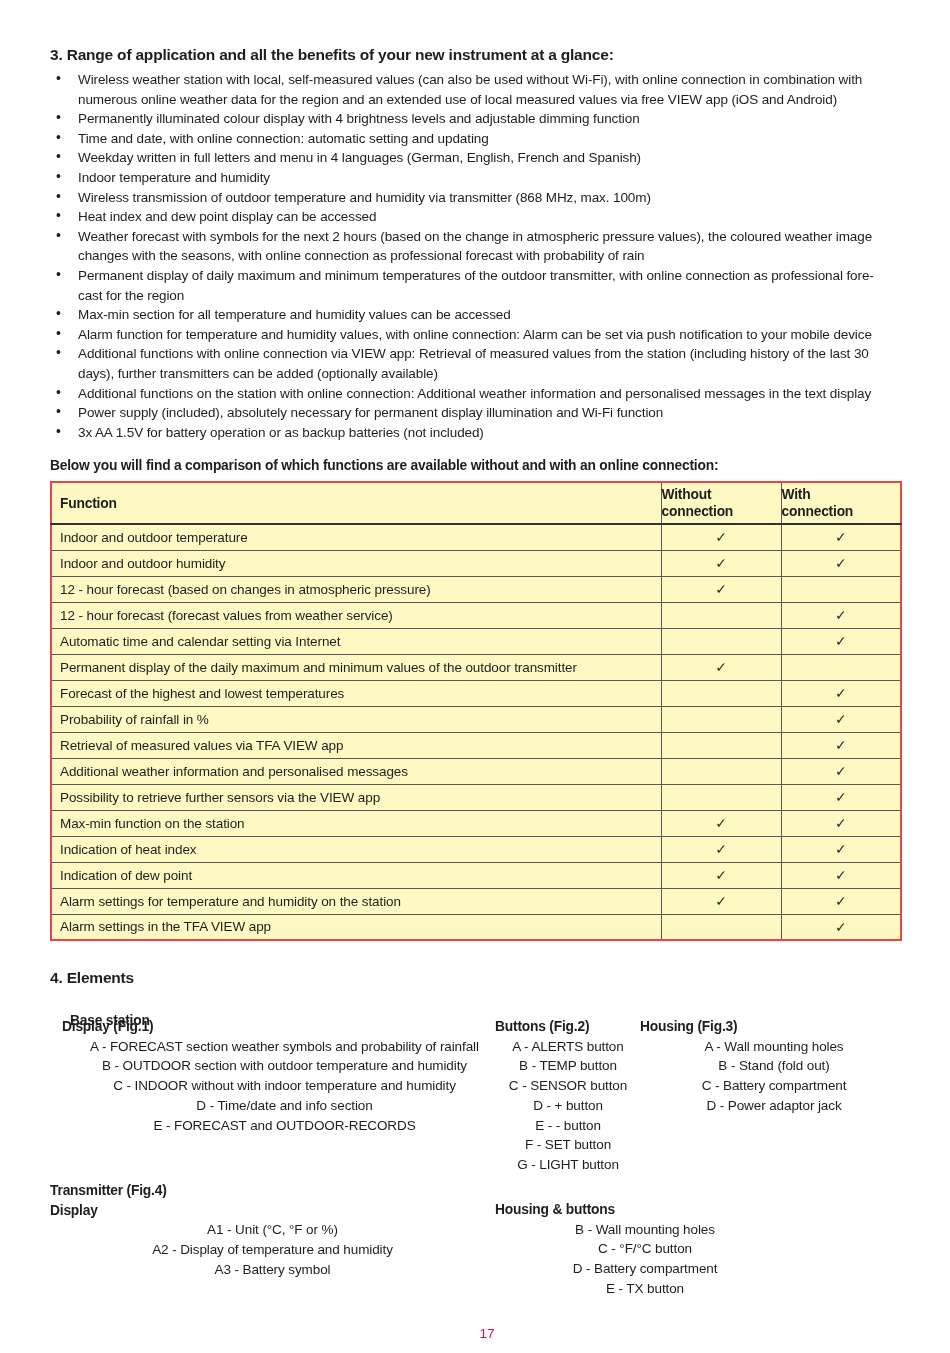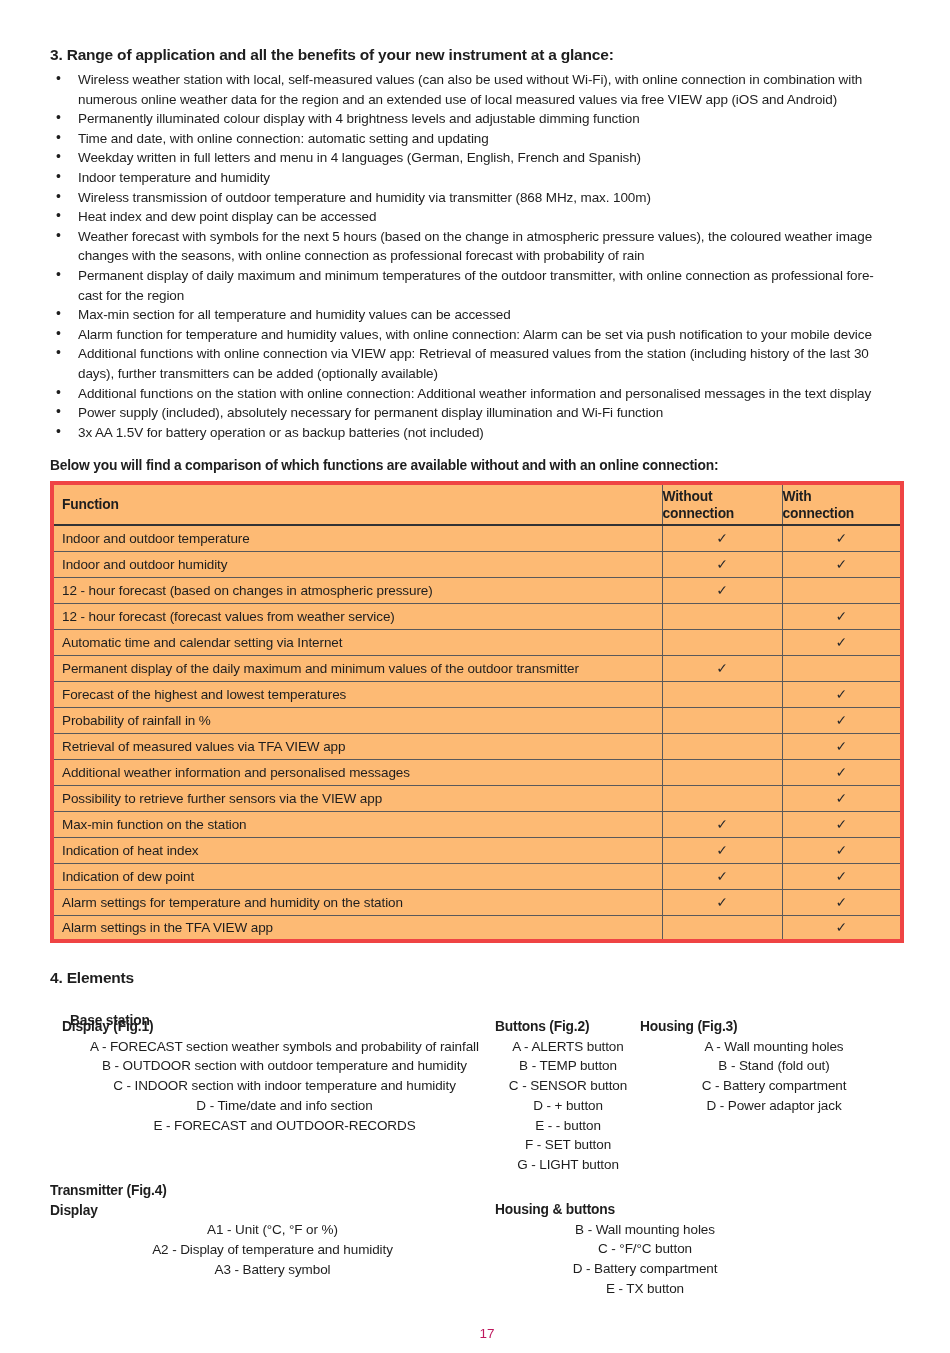--- a/index.html
+++ b/index.html
@@ -27,22 +27,22 @@
   .benefits li::before {
     content:"\2022";
     position:absolute; left:6px; top:-1px; font-size:14px;
   }
   .comparison-intro {
     position:absolute; left:50px; top:458px; width:858px;
     font-size:13.8px; font-weight:bold; letter-spacing:-0.2px;
   }
   table.cmp {
     position:absolute; left:50px; top:481px; width:850px;
-    border-collapse:collapse; background:#fdba74;
-    border:4px solid #ef4444;
+    border-collapse:collapse; background:#fef9c3;
+    border:2px solid #ef4444;
     table-layout:fixed;
   }
   table.cmp th, table.cmp td { border:1px solid #59595b; }
   table.cmp thead th {
     border-bottom:2px solid #333335;
     font-size:13.8px; font-weight:bold; height:42px;
     letter-spacing:-0.2px; vertical-align:middle;
   }
   th.fn-col { width:610px; text-align:left; padding-left:8px; }
   th.chk-col { width:120px; text-align:left; white-space:pre-line; line-height:17px; }
@@ -75,21 +75,21 @@
 
   <ul class="benefits">
       <li>Wireless weather station with local, self-measured values (can also be used without Wi-Fi), with online connection in combination with
 numerous online weather data for the region and an extended use of local measured values via free VIEW app (iOS and Android)</li>
       <li>Permanently illuminated colour display with 4 brightness levels and adjustable dimming function</li>
       <li>Time and date, with online connection: automatic setting and updating</li>
       <li>Weekday written in full letters and menu in 4 languages (German, English, French and Spanish)</li>
       <li>Indoor temperature and humidity</li>
       <li>Wireless transmission of outdoor temperature and humidity via transmitter (868 MHz, max. 100m)</li>
       <li>Heat index and dew point display can be accessed</li>
-      <li>Weather forecast with symbols for the next 5 hours (based on the change in atmospheric pressure values), the coloured weather image
+      <li>Weather forecast with symbols for the next 2 hours (based on the change in atmospheric pressure values), the coloured weather image
 changes with the seasons, with online connection as professional forecast with probability of rain</li>
       <li>Permanent display of daily maximum and minimum temperatures of the outdoor transmitter, with online connection as professional fore-
 cast for the region</li>
       <li>Max-min section for all temperature and humidity values can be accessed</li>
       <li>Alarm function for temperature and humidity values, with online connection: Alarm can be set via push notification to your mobile device</li>
       <li>Additional functions with online connection via VIEW app: Retrieval of measured values from the station (including history of the last 30
 days), further transmitters can be added (optionally available)</li>
       <li>Additional functions on the station with online connection: Additional weather information and personalised messages in the text display</li>
       <li>Power supply (included), absolutely necessary for permanent display illumination and Wi-Fi function</li>
       <li>3x AA 1.5V for battery operation or as backup batteries (not included)</li>
@@ -193,21 +193,21 @@
 
   <div class="sec4">
     <div class="sec4-title">4. Elements</div>
     <div class="abs base-station sub-bold">Base station</div>
 
     <div class="abs col-left">
       <div class="sub-bold">Display (Fig.1)</div>
       <div>
           <div class="el-line">A - FORECAST section weather symbols and probability of rainfall</div>
           <div class="el-line">B - OUTDOOR section with outdoor temperature and humidity</div>
-          <div class="el-line">C - INDOOR section with indoor temperature and humidity</div>
+          <div class="el-line">C - INDOOR without with indoor temperature and humidity</div>
           <div class="el-line">D - Time/date and info section</div>
           <div class="el-line">E - FORECAST and OUTDOOR-RECORDS</div>
         </div>
     </div>
 
     <div class="abs col-mid">
       <div class="sub-bold">Buttons (Fig.2)</div>
       <div>
           <div class="el-line">A - ALERTS button</div>
           <div class="el-line">B - TEMP button</div>

